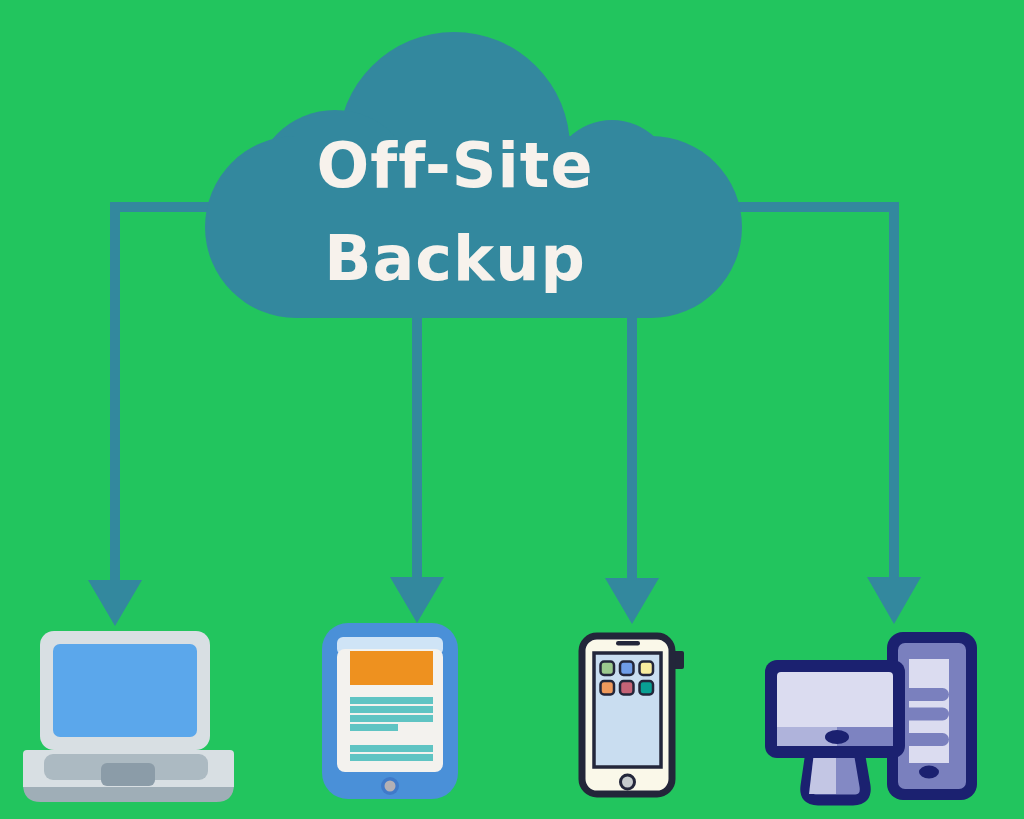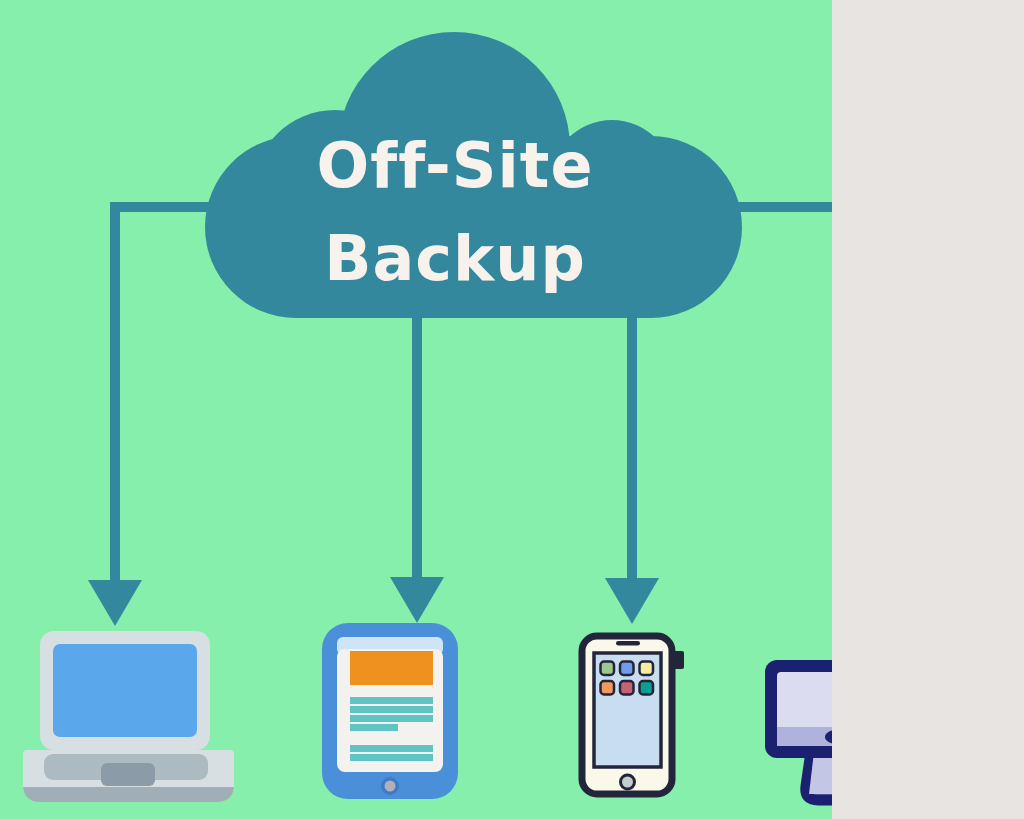--- a/index.html
+++ b/index.html
@@ -1,19 +1,19 @@
 <!DOCTYPE html>
 <html><head>
 <meta charset="utf-8">
 <style>
   html,body{margin:0;padding:0;background:#e8e4e2;}
   .canvas{
     position:relative;
-    width:832px;height:819px;
-    background:#86efac;
+    width:1024px;height:819px;
+    background:#22c55e;
     overflow:hidden;
     font-family:"DejaVu Sans", sans-serif;
   }
   svg{display:block;}
   .cloud-title{
     font-family:"DejaVu Sans", sans-serif;
     font-weight:bold;
     font-size:62px;
     letter-spacing:1px;
   }

